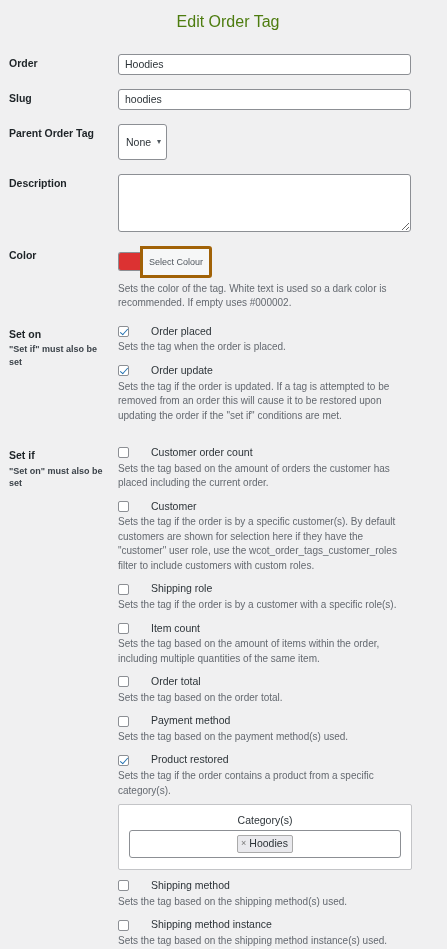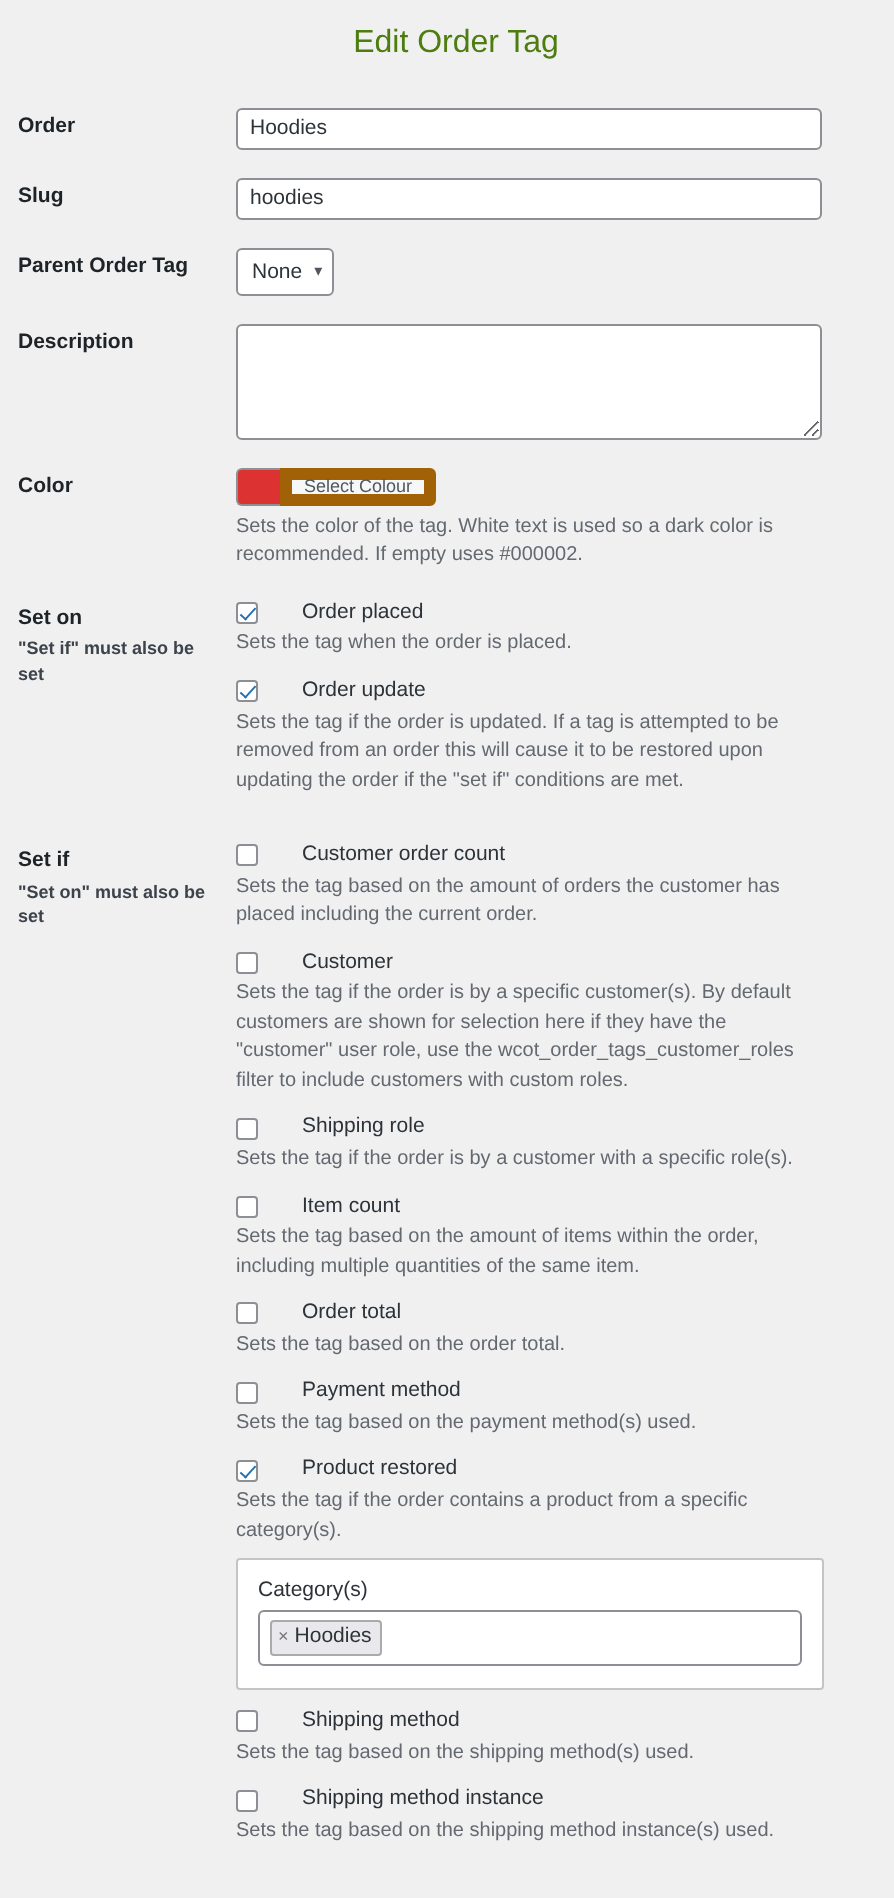--- a/index.html
+++ b/index.html
@@ -84,21 +84,21 @@
     resize: vertical;
     outline: none;
     display: block;
   }
   .select-wrap {
     display: inline-flex;
     align-items: center;
     border: 1px solid #8c8f94;
     border-radius: 3px;
     background: #fff;
-    height: 24px;
+    height: 36px;
     padding: 0 5px 0 7px;
     font-size: 10.5px;
     color: #2c3338;
     box-sizing: border-box;
   }
   .select-wrap .caret {
     margin-left: 6px;
     font-size: 8px;
     color: #50575e;
     line-height: 1;
@@ -109,23 +109,23 @@
   }
   .color-swatch {
     width: 22px;
     height: 19px;
     border: 1px solid #8c8f94;
     border-right: none;
     border-radius: 3px 0 0 3px;
     box-sizing: border-box;
   }
   .color-btn {
-    height: 19px;
-    box-sizing: border-box;
-    border: 6px solid #a16207;
+    height: 32px;
+    box-sizing: border-box;
+    border: 3px solid #a16207;
     border-radius: 0 3px 3px 0;
     background: #f6f7f7;
     color: #50575e;
     font-size: 9px;
     padding: 0 6px;
     display: flex;
     align-items: center;
     cursor: pointer;
   }
   .help-text {
@@ -179,20 +179,21 @@
     max-width: 294px;
   }
   .nested-panel {
     border: 1px solid #c3c4c7;
     background: #fff;
     border-radius: 2px;
     padding: 9px 10px 11px 10px;
     margin: 6px 0 9px 0;
     width: 294px;
     box-sizing: border-box;
+    text-align: center;
   }
   .nested-panel .panel-label {
     font-size: 10.5px;
     color: #2c3338;
     margin-bottom: 4px;
   }
   .token-field {
     border: 1px solid #8c8f94;
     border-radius: 3px;
     background: #fff;

